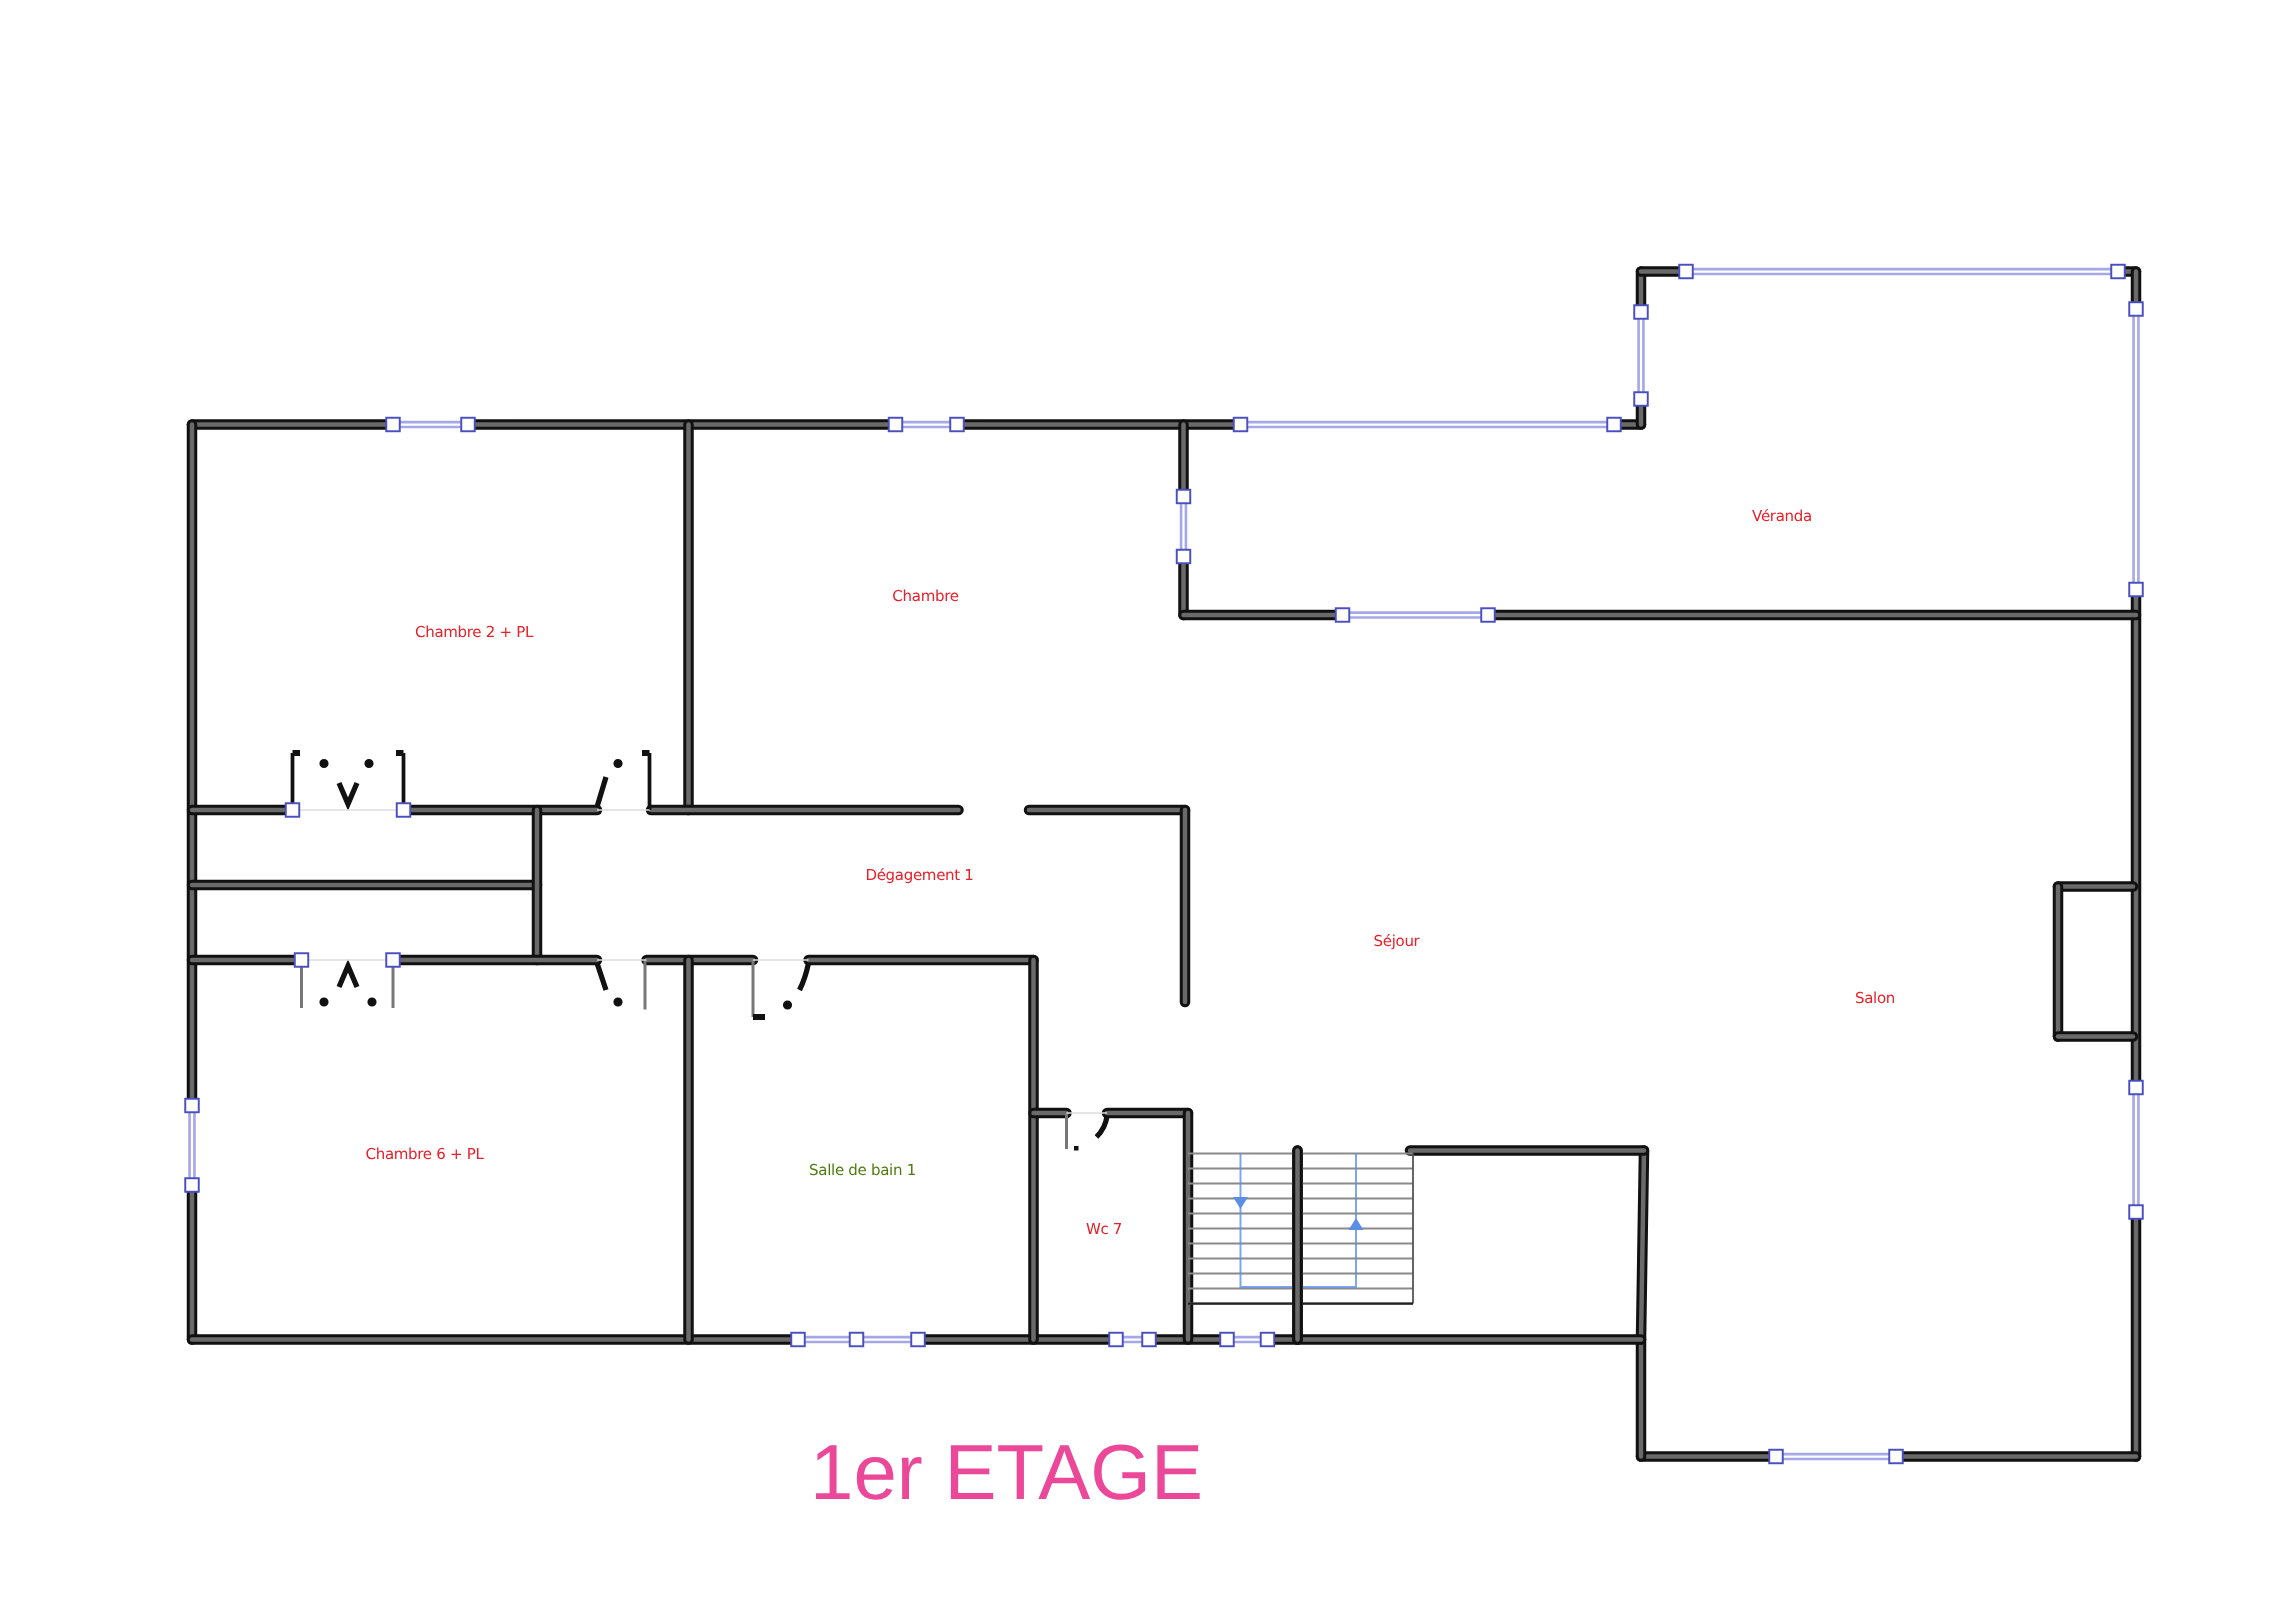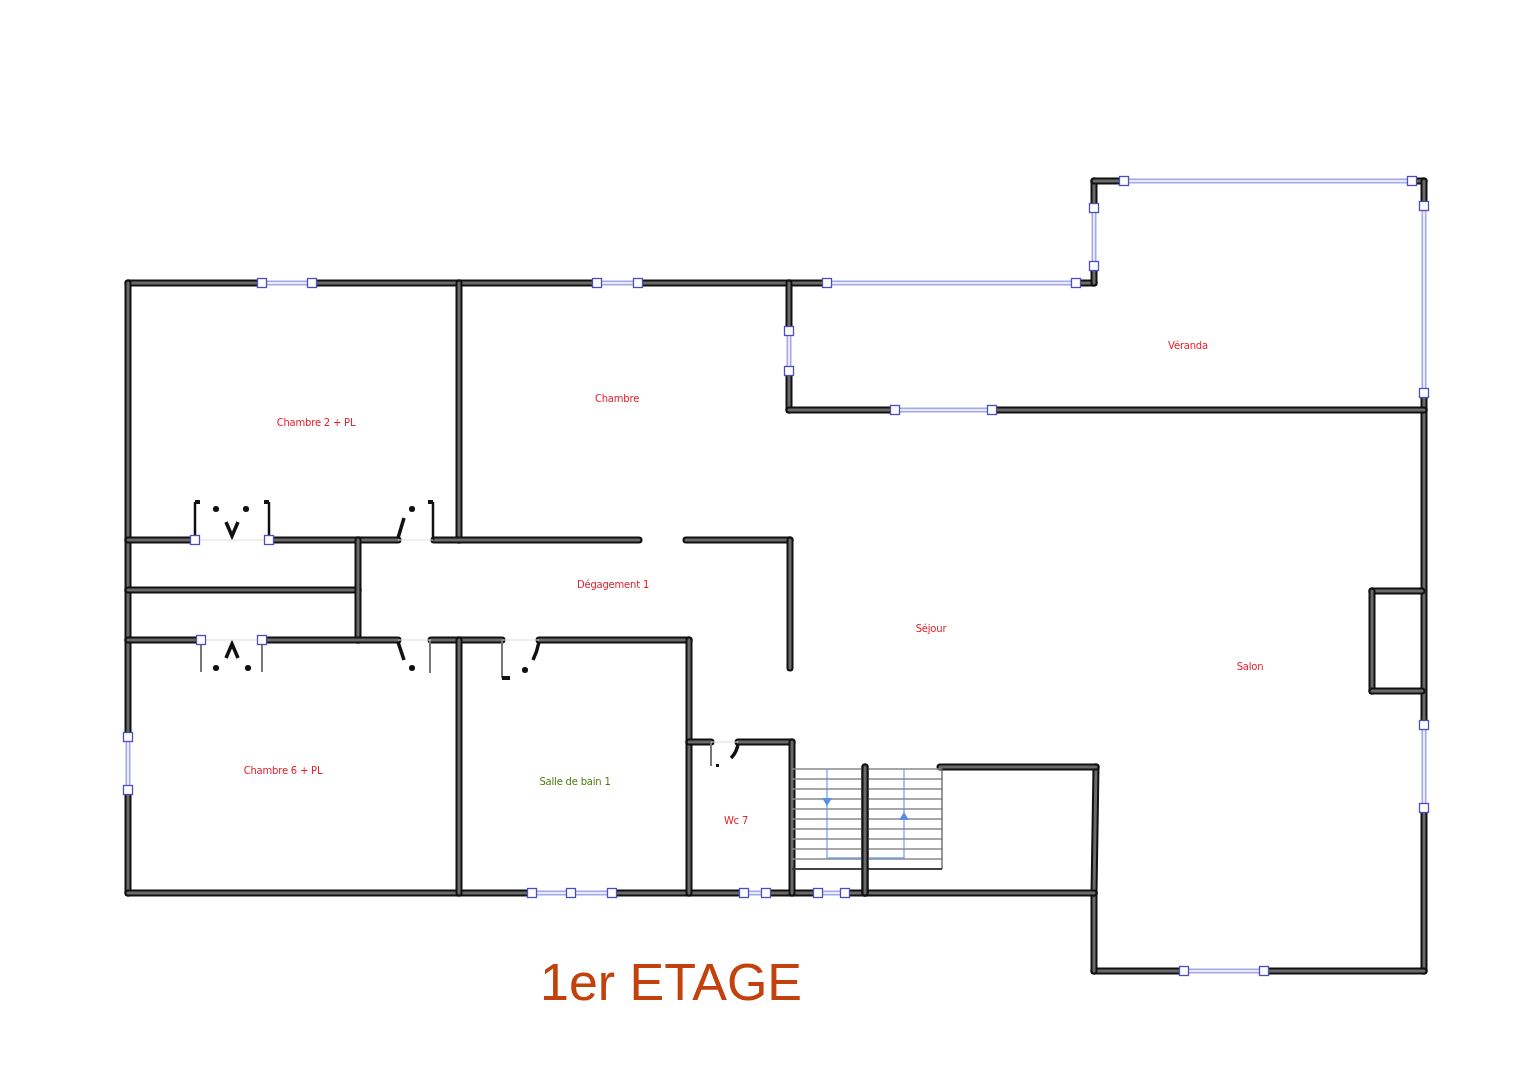--- a/index.html
+++ b/index.html
@@ -1,19 +1,19 @@
 <!DOCTYPE html>
 <html><head>
 <meta charset="utf-8">
 <style>
   html, body { margin:0; padding:0; background:#ffffff; }
   body { width:1526px; height:1080px; position:relative; overflow:hidden; font-family:"Liberation Sans", sans-serif; }
   #plan { position:absolute; left:0; top:0; width:1526px; height:1080px; }
   .room-label { position:absolute; color:#e8202a; font-family:"DejaVu Sans", sans-serif; font-size:10px; white-space:nowrap; transform:translate(-50%,-50%); letter-spacing:-0.2px; }
-  .title { position:absolute; left:540px; top:952px; font-family:"Liberation Sans", sans-serif; font-size:52px; color:#c2410c; letter-spacing:0px; }
+  .title { position:absolute; left:540px; top:952px; font-family:"Liberation Sans", sans-serif; font-size:52px; color:#ec4899; letter-spacing:0px; }
 </style>
 </head>
 <body>
 
 <svg id="plan" width="1526" height="1080" viewBox="0 0 1526 1080" xmlns="http://www.w3.org/2000/svg">
   <g id="walls-layer">
       <g>
         <line x1="128" y1="283" x2="262" y2="283" stroke="#111111" stroke-width="7" stroke-linecap="round"></line>
         <line x1="128" y1="283" x2="262" y2="283" stroke="#6a6a6a" stroke-width="3" stroke-linecap="round"></line>
       </g>

